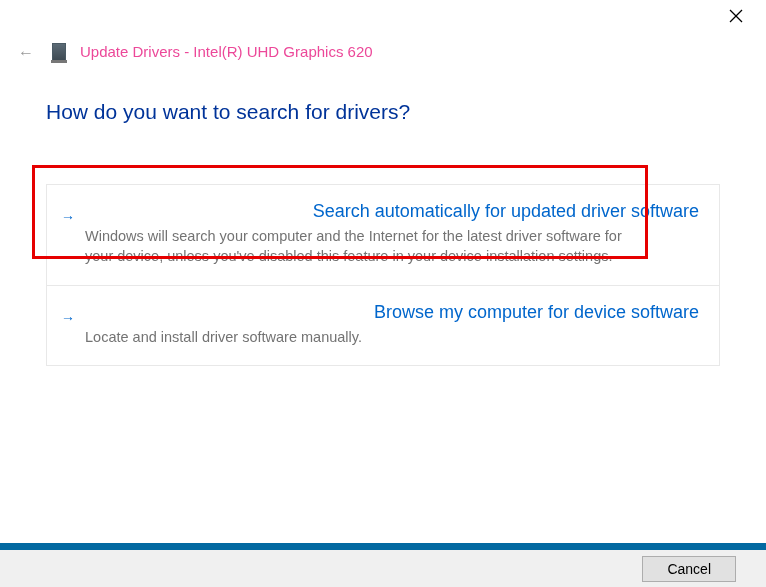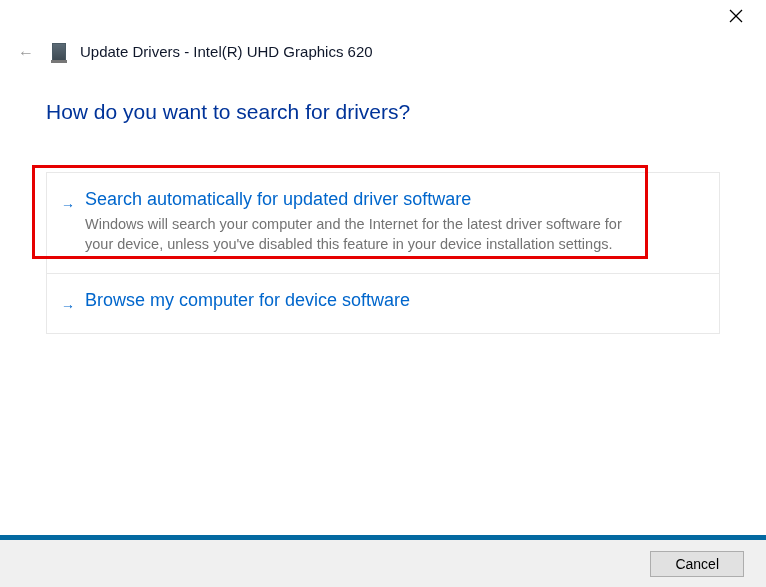--- a/index.html
+++ b/index.html
@@ -56,33 +56,33 @@
       content: '';
       position: absolute;
       bottom: -3px;
       left: -2px;
       right: -2px;
       height: 3px;
       background: #777;
     }
     .window-title {
       font-size: 15px;
-      color: #0f172a;
+      color: #ec4899;
     }
     .content {
       position: absolute;
       top: 100px;
       left: 46px;
       right: 46px;
     }
     .main-question {
       color: #003399;
       font-size: 21px;
       font-weight: 400;
-      margin-bottom: 48px;
+      margin-bottom: 60px;
     }
     .option-list {
       border: 1px solid #e8e8e8;
     }
     .option {
       padding: 16px 20px 18px 20px;
       cursor: pointer;
       position: relative;
     }
     .option:first-child {
@@ -104,40 +104,41 @@
       top: 22px;
       color: #0066cc;
       font-size: 14px;
     }
     .option-title {
       color: #0066cc;
       font-size: 18px;
       font-weight: 400;
       margin-left: 18px;
       margin-bottom: 4px;
+      text-align: right;
     }
     .option-desc {
       color: #737373;
       font-size: 14.5px;
       line-height: 1.4;
       margin-left: 18px;
       max-width: 560px;
     }
     .footer {
       position: absolute;
       bottom: 0;
       left: 0;
       right: 0;
-      height: 52px;
+      height: 44px;
       background: #f0f0f0;
-      border-top: 5px solid #0369a1;
+      border-top: 7px solid #0369a1;
       display: flex;
       align-items: center;
       justify-content: flex-end;
-      padding-right: 22px;
+      padding-right: 30px;
     }
     .cancel-button {
       background: #e1e1e1;
       border: 1px solid #adadad;
       padding: 4px 24px;
       font-size: 14px;
       font-family: inherit;
       cursor: pointer;
       color: #000;
     }
@@ -163,20 +164,21 @@
 
   <div class="option-list">
     <div class="option">
       <span class="option-arrow">→</span>
       <div class="option-title">Search automatically for updated driver software</div>
       <div class="option-desc">Windows will search your computer and the Internet for the latest driver software for your device, unless you've disabled this feature in your device installation settings.</div>
     </div>
     <div class="option">
       <span class="option-arrow">→</span>
       <div class="option-title">Browse my computer for device software</div>
+      <div class="option-desc">Locate and install driver software manually.</div>
     </div>
   </div>
 </div>
 
 <div class="highlight-box"></div>
 
 <div class="footer">
   <button class="cancel-button">Cancel</button>
 </div>
 

